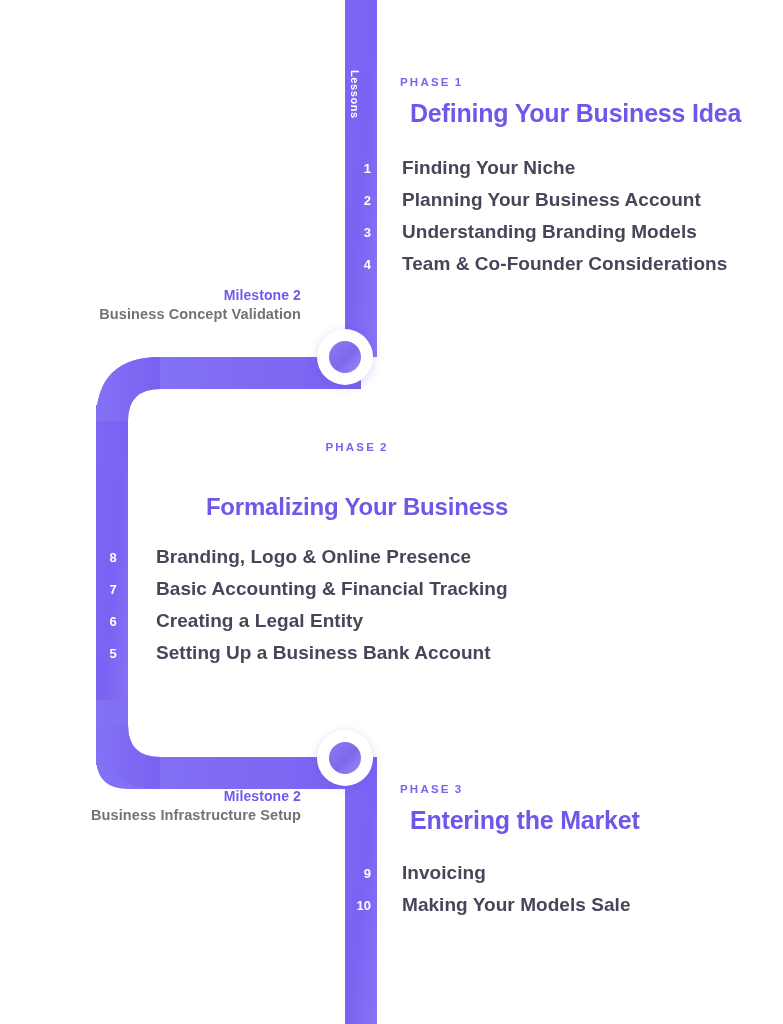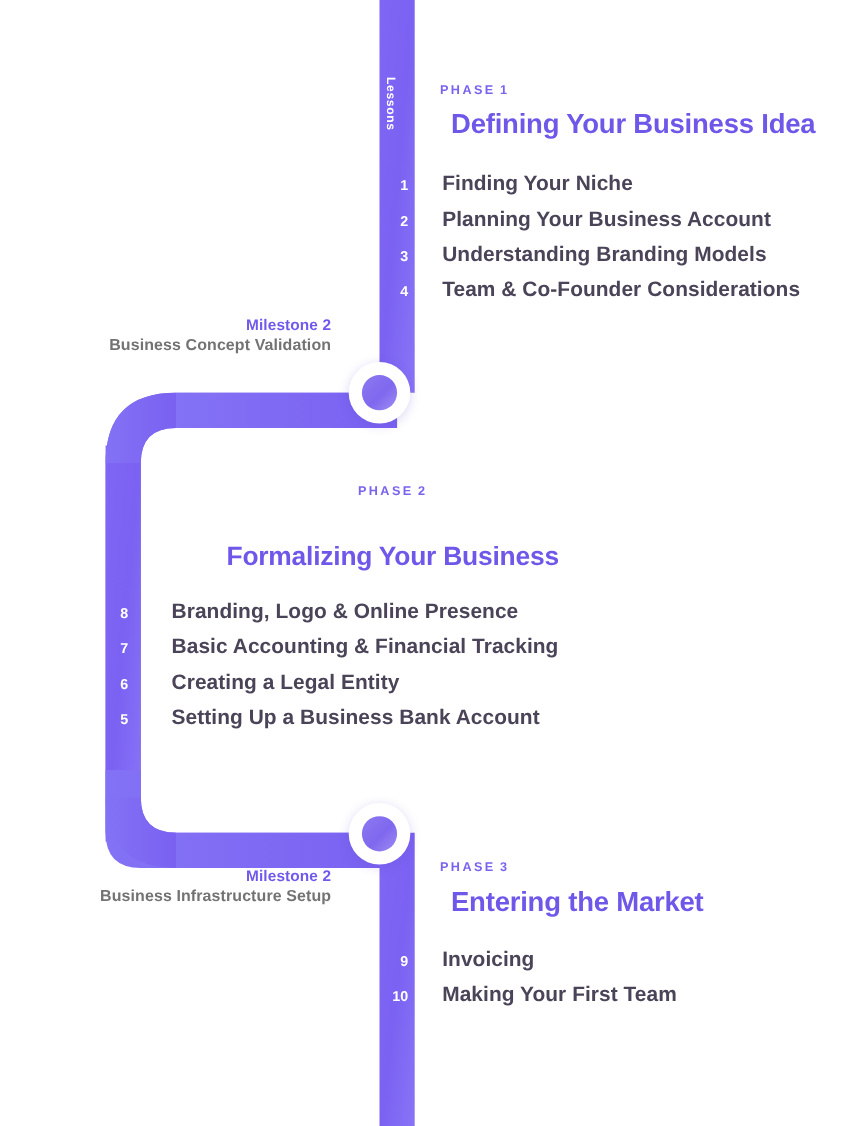--- a/index.html
+++ b/index.html
@@ -280,17 +280,17 @@
     </h2>
   </div>
 
   <ul id="lessons-3" class="lessons">
     <li class="lesson-row">
       <span class="lesson-num">9</span>
       <span class="lesson-title">Invoicing</span>
     </li>
     <li class="lesson-row">
       <span class="lesson-num">10</span>
-      <span class="lesson-title">Making Your First Team</span>
+      <span class="lesson-title">Making Your Models Sale</span>
     </li>
   </ul>
 
 </div>
 
 </body></html>

